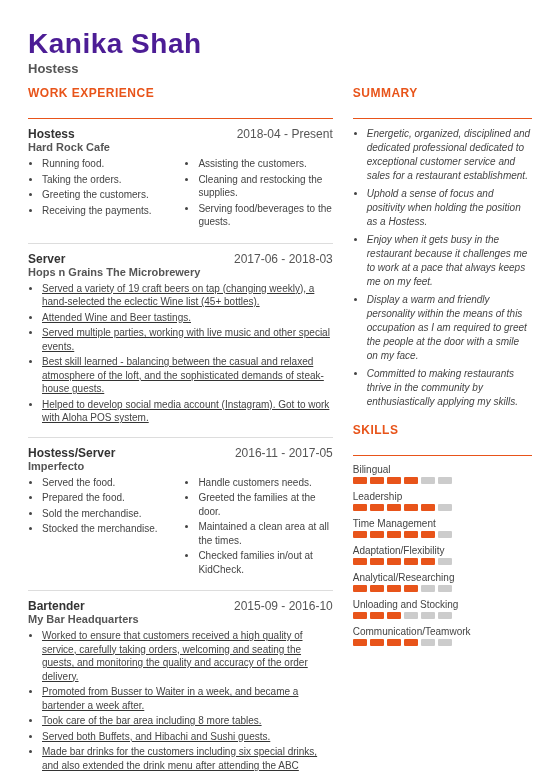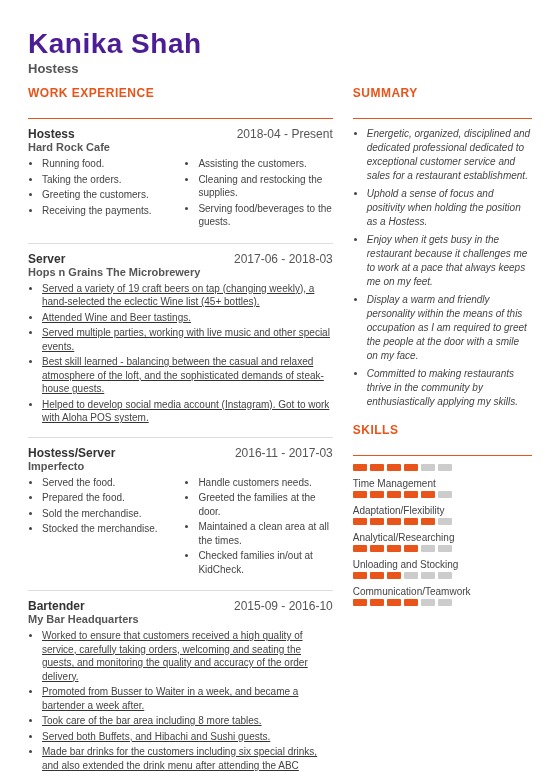--- a/index.html
+++ b/index.html
@@ -121,21 +121,21 @@
                 <li>Served multiple parties, working with live music and other special events.</li>
                 <li>Best skill learned - balancing between the casual and relaxed atmosphere of the loft, and the sophisticated demands of steak-house guests.</li>
                 <li>Helped to develop social media account (Instagram). Got to work with Aloha POS system.</li>
               </ul>
             </div>
           </div>
           <hr class="divider">
           <div class="job-block">
     <div class="job-header">
       <span class="job-title">Hostess/Server</span>
-      <span class="job-dates">2016-11 - 2017-03</span>
+      <span class="job-dates">2016-11 - 2017-05</span>
     </div>
     <div class="job-company">Imperfecto</div>
   <div class="job-bullets">
       <div class="bullet-col">
                 <ul>
                   <li>Served the food.</li>
                   <li>Prepared the food.</li>
                   <li>Sold the merchandise.</li>
                   <li>Stocked the merchandise.</li>
                 </ul>
@@ -182,26 +182,38 @@
             <li>Enjoy when it gets busy in the restaurant because it challenges me to work at a pace that always keeps me on my feet.</li>
             <li>Display a warm and friendly personality within the means of this occupation as I am required to greet the people at the door with a smile on my face.</li>
             <li>Committed to making restaurants thrive in the community by enthusiastically applying my skills.</li>
           </ul>
       </div>
 
       <div class="section-title">Skills</div>
 
       <div class="skills-section" id="skills-container">
           <div class="skill-item">
-            <div class="skill-bar">
-              <div class="skill-bar-segment seg-filled"></div>
-              <div class="skill-bar-segment seg-filled"></div>
-              <div class="skill-bar-segment seg-filled"></div>
-              <div class="skill-bar-segment seg-filled"></div>
-              <div class="skill-bar-segment seg-empty"></div>
+            <div class="skill-name">Bilingual</div>
+            <div class="skill-bar">
+              <div class="skill-bar-segment seg-filled"></div>
+              <div class="skill-bar-segment seg-filled"></div>
+              <div class="skill-bar-segment seg-filled"></div>
+              <div class="skill-bar-segment seg-filled"></div>
+              <div class="skill-bar-segment seg-empty"></div>
+              <div class="skill-bar-segment seg-empty"></div>
+            </div>
+          </div>
+          <div class="skill-item">
+            <div class="skill-name">Leadership</div>
+            <div class="skill-bar">
+              <div class="skill-bar-segment seg-filled"></div>
+              <div class="skill-bar-segment seg-filled"></div>
+              <div class="skill-bar-segment seg-filled"></div>
+              <div class="skill-bar-segment seg-filled"></div>
+              <div class="skill-bar-segment seg-filled"></div>
               <div class="skill-bar-segment seg-empty"></div>
             </div>
           </div>
           <div class="skill-item">
             <div class="skill-name">Time Management</div>
             <div class="skill-bar">
               <div class="skill-bar-segment seg-filled"></div>
               <div class="skill-bar-segment seg-filled"></div>
               <div class="skill-bar-segment seg-filled"></div>
               <div class="skill-bar-segment seg-filled"></div>

